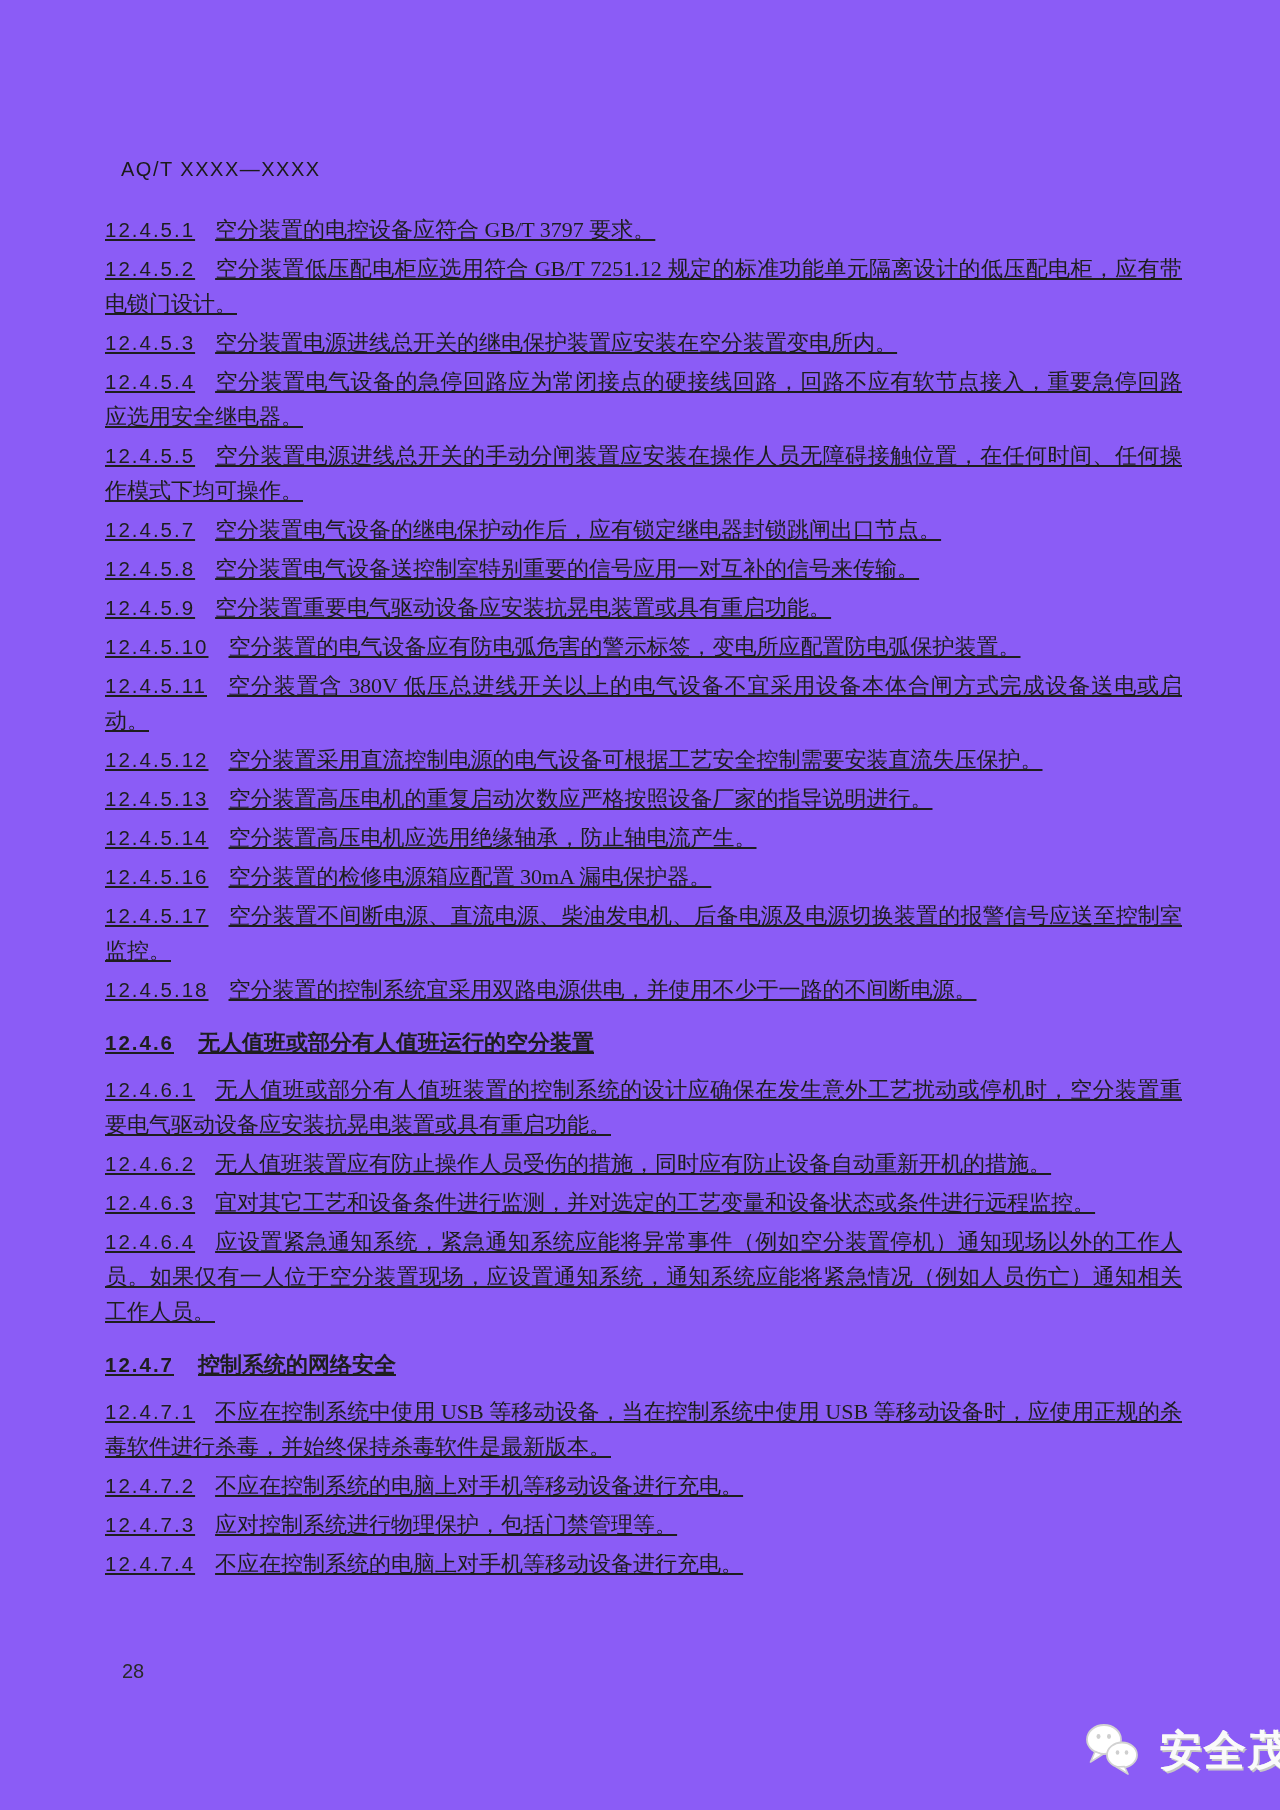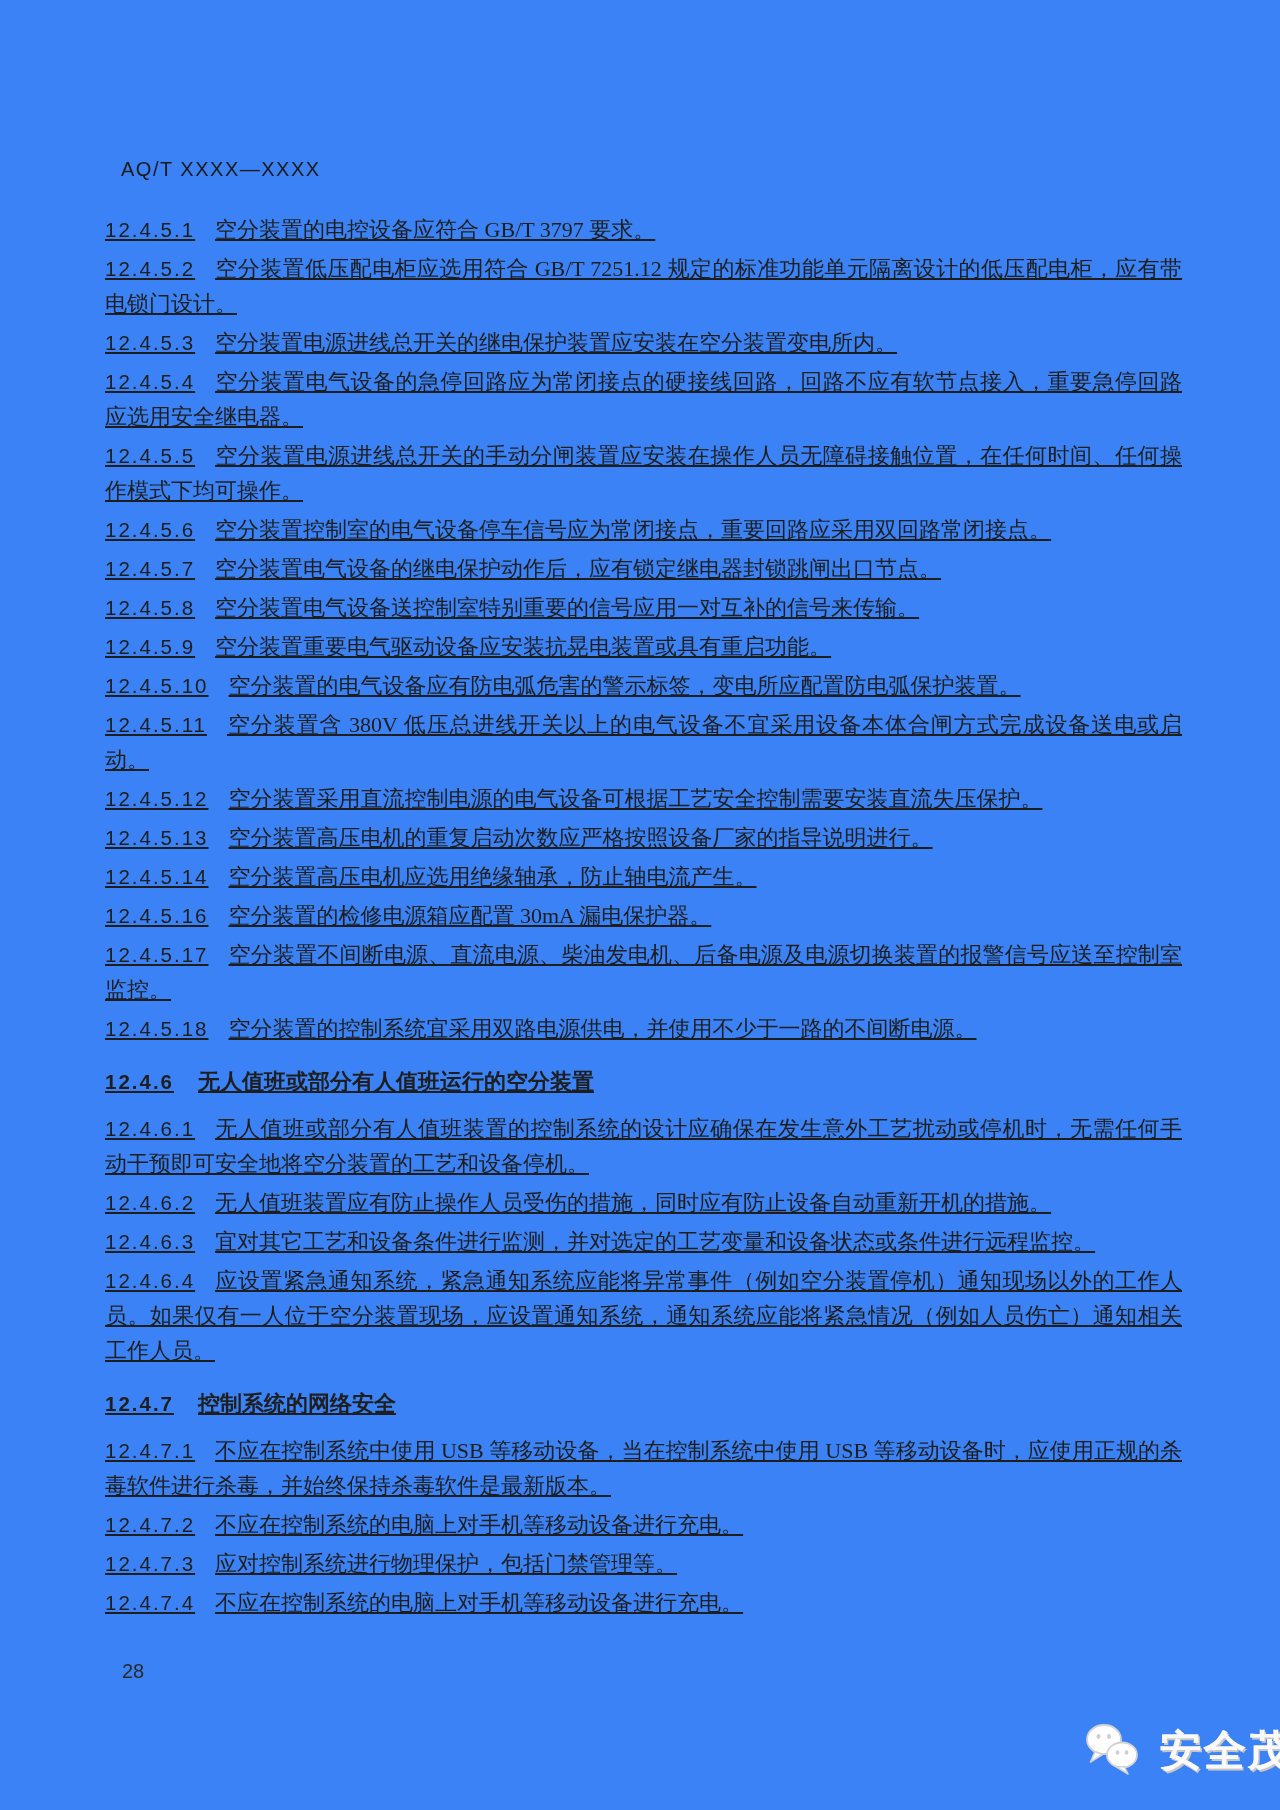--- a/index.html
+++ b/index.html
@@ -4,21 +4,21 @@
 <style>
   html, body {
     margin: 0;
     padding: 0;
     background: #ffffff;
   }
   .page {
     position: relative;
     width: 1280px;
     height: 1810px;
-    background: #3b82f6;
+    background: #8b5cf6;
     overflow: hidden;
     font-family: "Liberation Serif", "DejaVu Serif", serif;
     color: #1e1e1e;
   }
   .running-header {
     position: absolute;
     left: 121px;
     top: 158px;
     font-family: "Liberation Sans", "DejaVu Sans", sans-serif;
     font-size: 20px;
@@ -100,23 +100,20 @@
       <p class="block">
     <span class="num">12.4.5.3</span><span>空分装置电源进线总开关的继电保护装置应安装在空分装置变电所内。</span>
   </p>
       <p class="block">
     <span class="num">12.4.5.4</span><span>空分装置电气设备的急停回路应为常闭接点的硬接线回路，回路不应有软节点接入，重要急停回路应选用安全继电器。</span>
   </p>
       <p class="block">
     <span class="num">12.4.5.5</span><span>空分装置电源进线总开关的手动分闸装置应安装在操作人员无障碍接触位置，在任何时间、任何操作模式下均可操作。</span>
   </p>
       <p class="block">
-    <span class="num">12.4.5.6</span><span>空分装置控制室的电气设备停车信号应为常闭接点，重要回路应采用双回路常闭接点。</span>
-  </p>
-      <p class="block">
     <span class="num">12.4.5.7</span><span>空分装置电气设备的继电保护动作后，应有锁定继电器封锁跳闸出口节点。</span>
   </p>
       <p class="block">
     <span class="num">12.4.5.8</span><span>空分装置电气设备送控制室特别重要的信号应用一对互补的信号来传输。</span>
   </p>
       <p class="block">
     <span class="num">12.4.5.9</span><span>空分装置重要电气驱动设备应安装抗晃电装置或具有重启功能。</span>
   </p>
       <p class="block">
     <span class="num">12.4.5.10</span><span>空分装置的电气设备应有防电弧危害的警示标签，变电所应配置防电弧保护装置。</span>
@@ -139,21 +136,21 @@
       <p class="block">
     <span class="num">12.4.5.17</span><span>空分装置不间断电源、直流电源、柴油发电机、后备电源及电源切换装置的报警信号应送至控制室监控。</span>
   </p>
       <p class="block">
     <span class="num">12.4.5.18</span><span>空分装置的控制系统宜采用双路电源供电，并使用不少于一路的不间断电源。</span>
   </p>
       <p class="block heading">
     <span class="num">12.4.6</span><span>无人值班或部分有人值班运行的空分装置</span>
   </p>
       <p class="block">
-    <span class="num">12.4.6.1</span><span>无人值班或部分有人值班装置的控制系统的设计应确保在发生意外工艺扰动或停机时，无需任何手动干预即可安全地将空分装置的工艺和设备停机。</span>
+    <span class="num">12.4.6.1</span><span>无人值班或部分有人值班装置的控制系统的设计应确保在发生意外工艺扰动或停机时，空分装置重要电气驱动设备应安装抗晃电装置或具有重启功能。</span>
   </p>
       <p class="block">
     <span class="num">12.4.6.2</span><span>无人值班装置应有防止操作人员受伤的措施，同时应有防止设备自动重新开机的措施。</span>
   </p>
       <p class="block">
     <span class="num">12.4.6.3</span><span>宜对其它工艺和设备条件进行监测，并对选定的工艺变量和设备状态或条件进行远程监控。</span>
   </p>
       <p class="block">
     <span class="num">12.4.6.4</span><span>应设置紧急通知系统，紧急通知系统应能将异常事件（例如空分装置停机）通知现场以外的工作人员。如果仅有一人位于空分装置现场，应设置通知系统，通知系统应能将紧急情况（例如人员伤亡）通知相关工作人员。</span>
   </p>

